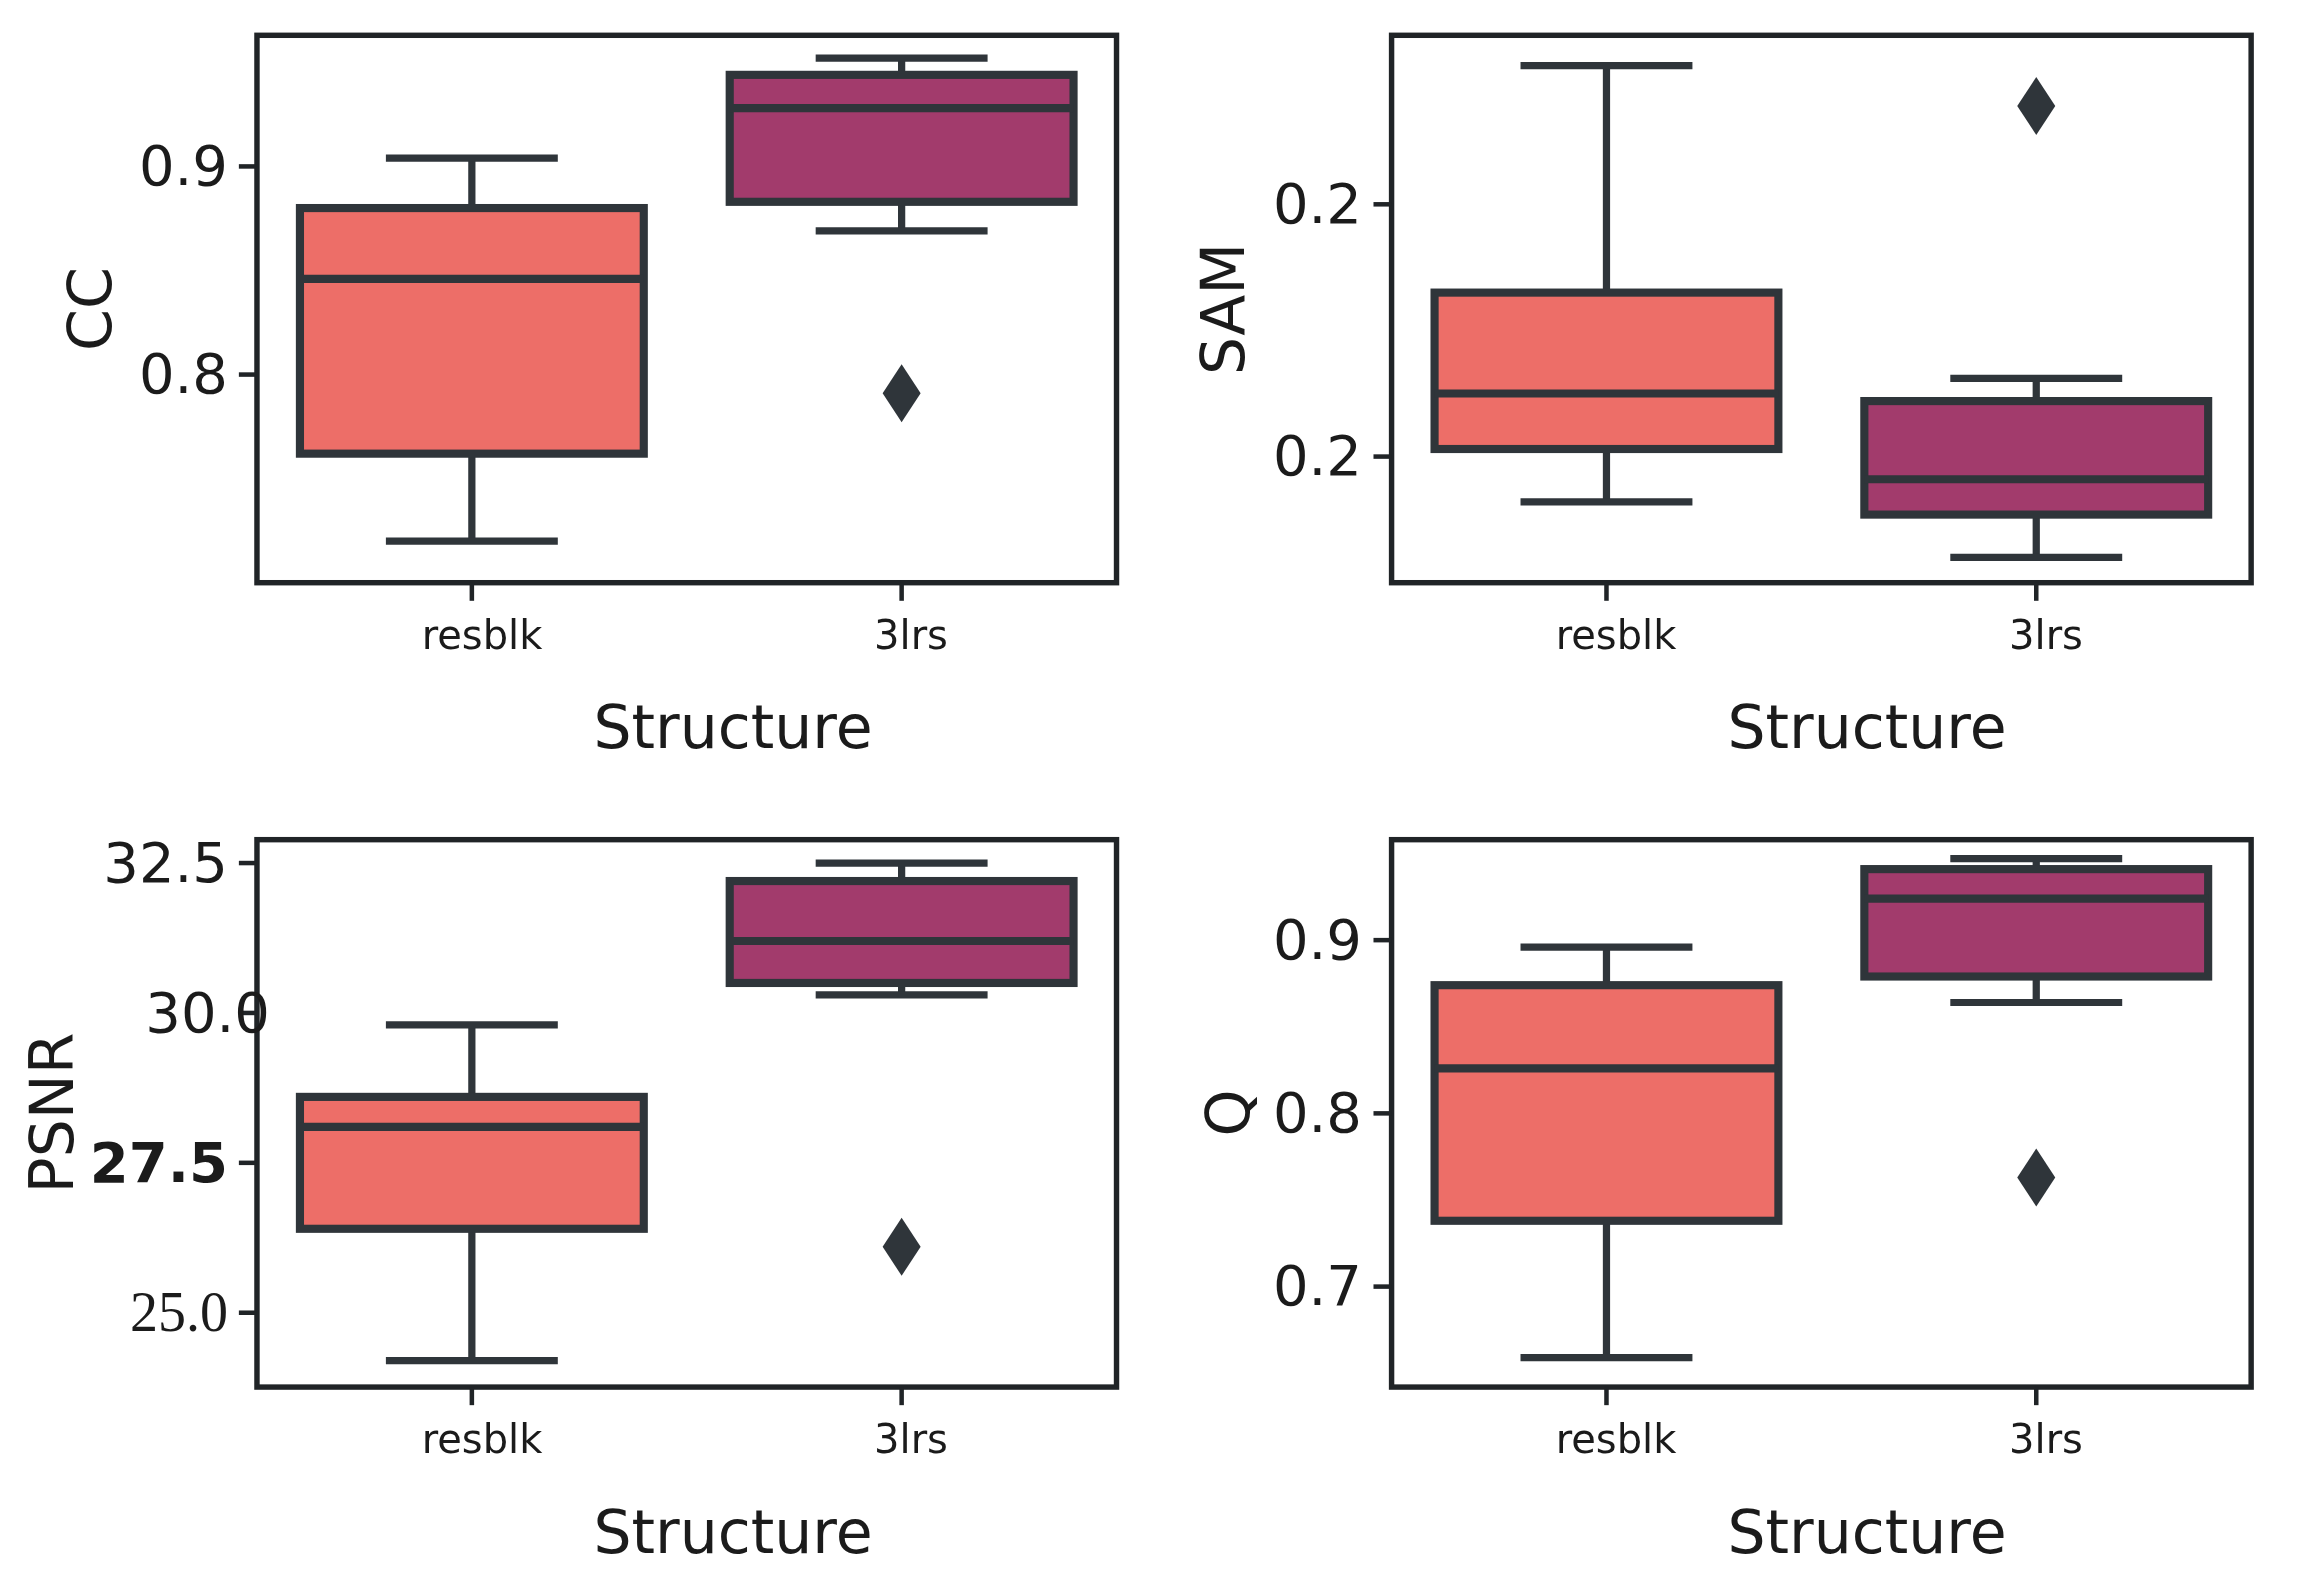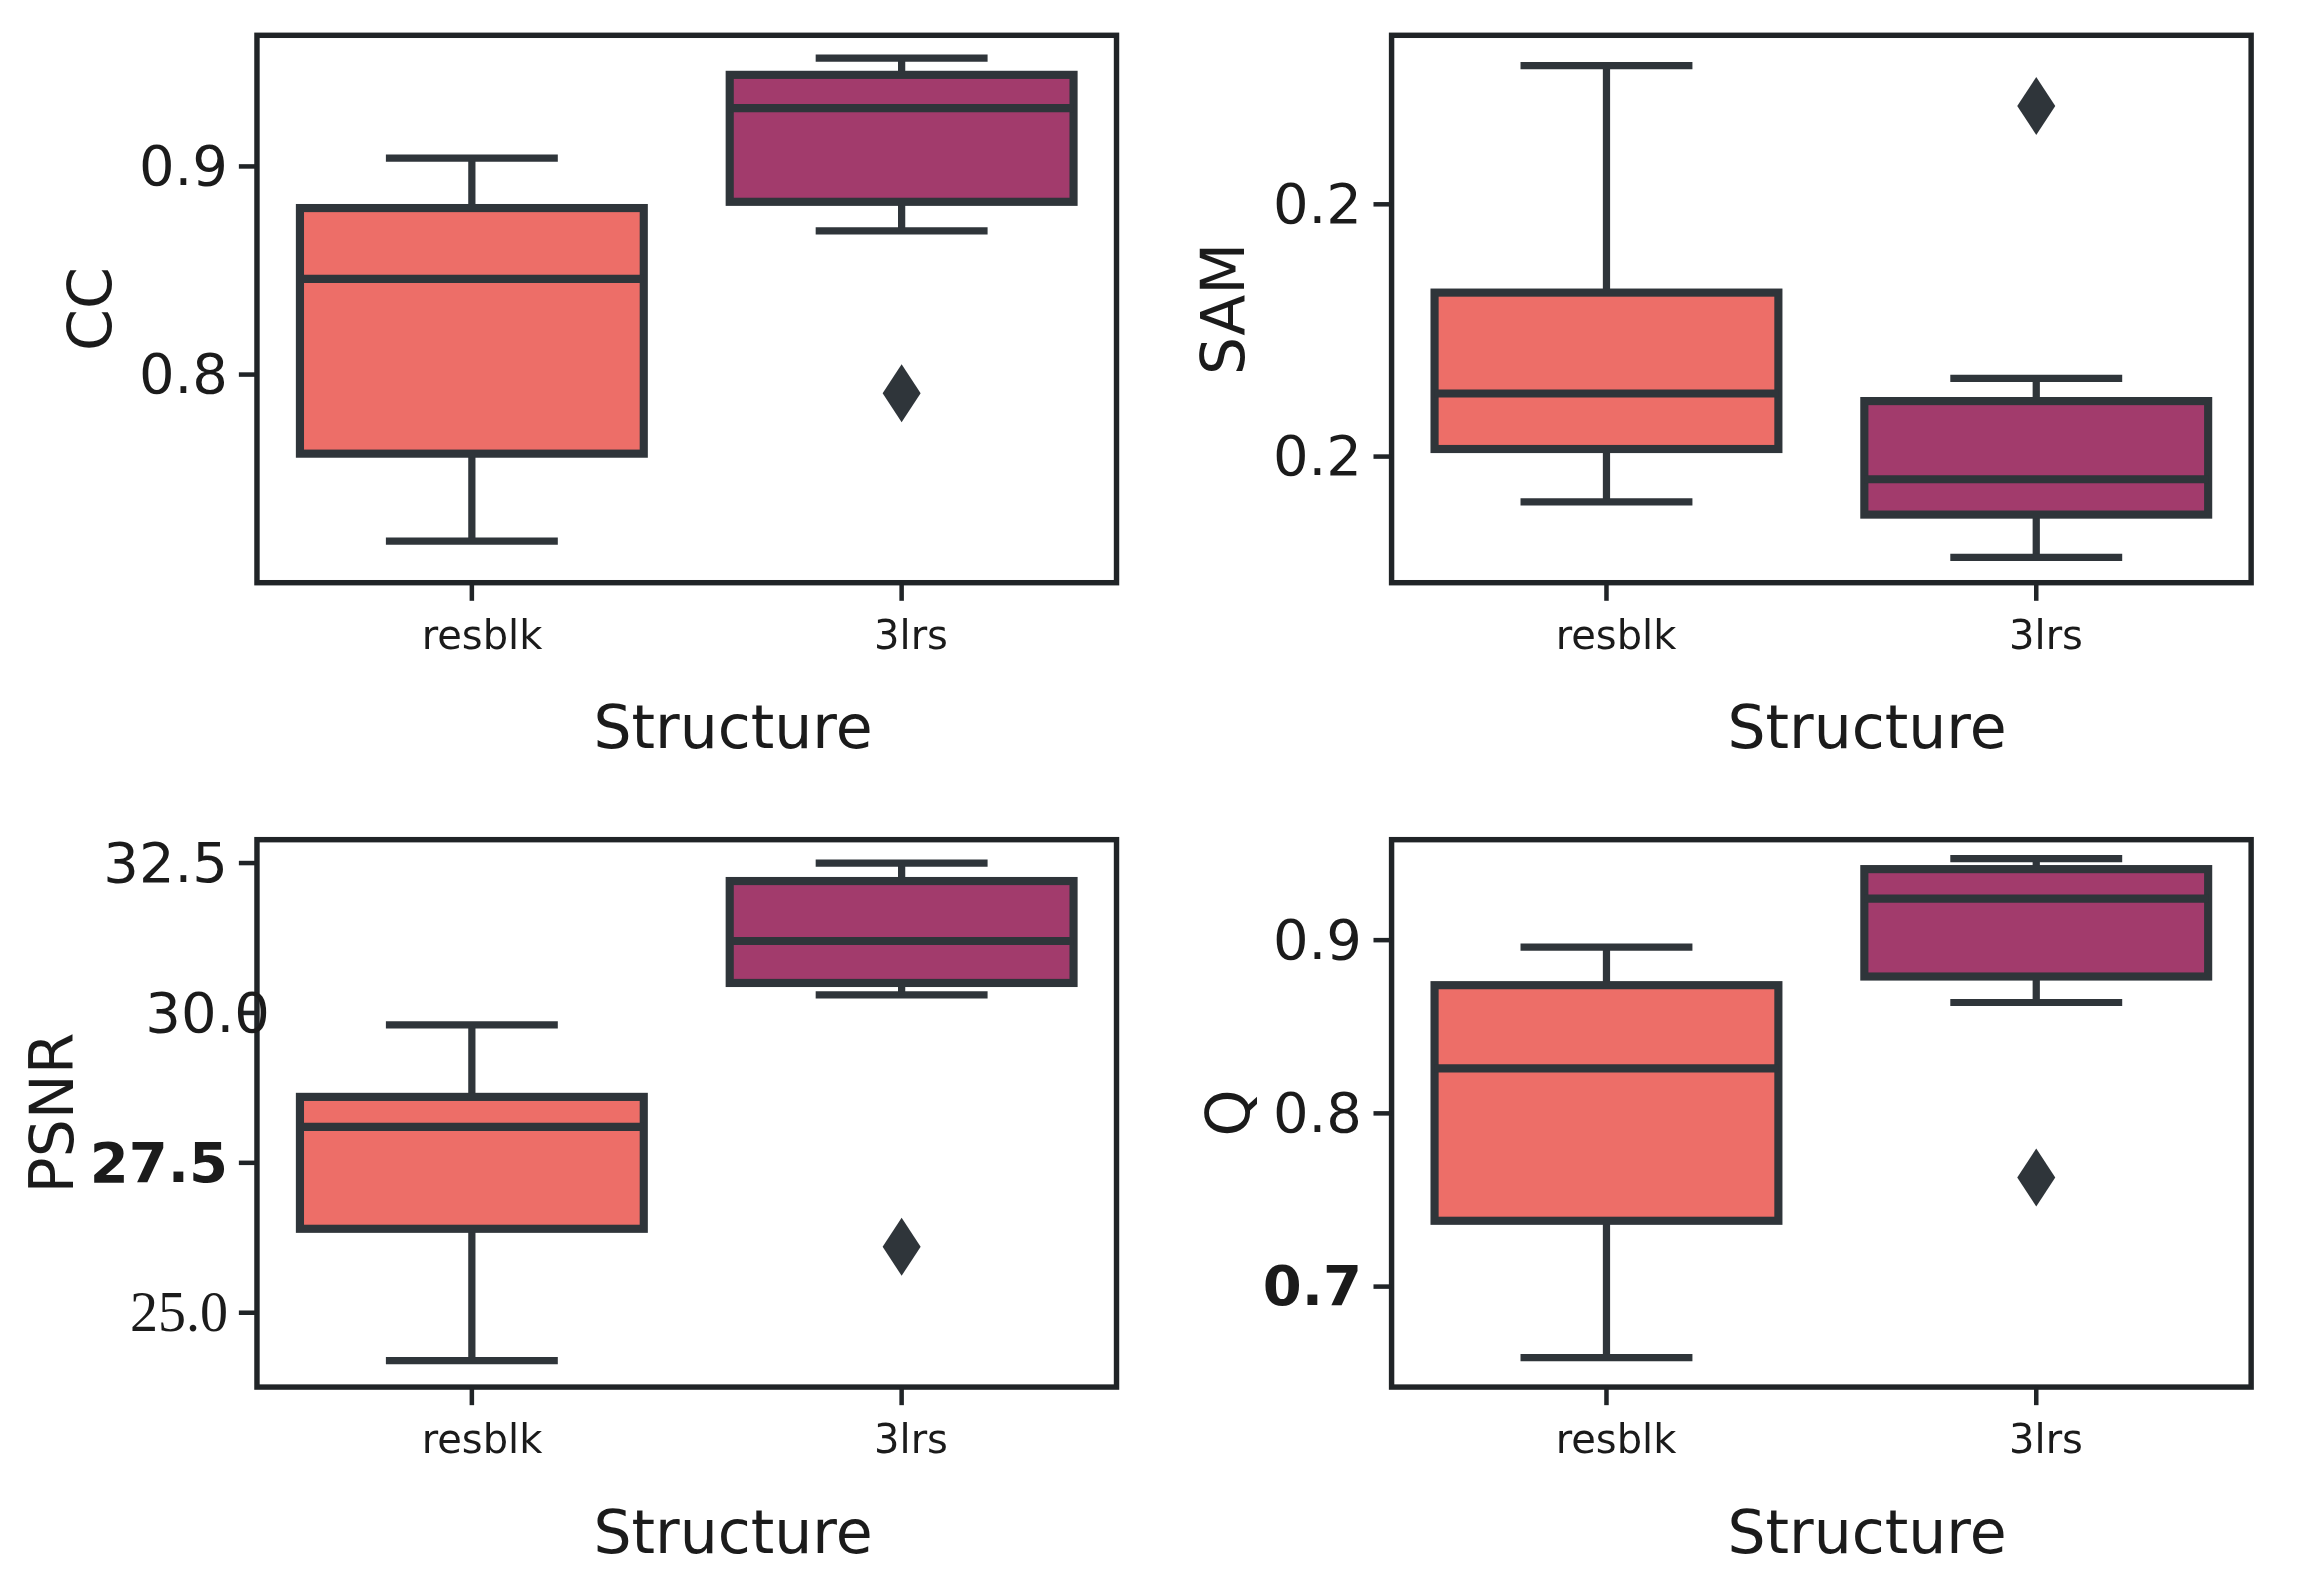--- a/index.html
+++ b/index.html
@@ -128,19 +128,19 @@
         <rect x="2060.5" y="960.5474683544304" width="380" height="118.7025316455696" fill="#A23B6C" stroke="#2f353a" stroke-width="9"></rect>
         <line x1="2060.5" y1="993.0949367088606" x2="2440.5" y2="993.0949367088606" stroke="#2f353a" stroke-width="9"></line>
         <line x1="2155.5" y1="949.0601265822785" x2="2345.5" y2="949.0601265822785" stroke="#2f353a" stroke-width="8"></line>
         <line x1="2155.5" y1="1107.9683544303798" x2="2345.5" y2="1107.9683544303798" stroke="#2f353a" stroke-width="8"></line>
         <path d="M 2250.5 1269.3386075949365 L 2271.5 1301.3386075949365 L 2250.5 1333.3386075949365 L 2229.5 1301.3386075949365 Z" fill="#2f353a"></path>
       </svg>
     <div class="ylabel lbl" style="left: 1228px; top: 1113px;">Q</div>
     <div class="xlabel lbl" style="left: 1821px; top: 1532px;">Structure</div>
     <div class="ytick lbl" style="left: 1362px; top: 940px;">0.9</div>
     <div class="ytick lbl" style="left: 1362px; top: 1113px;">0.8</div>
-    <div class="ytick lbl" style="left: 1362px; top: 1286px; font-weight: bold;">0.7</div>
+    <div class="ytick lbl" style="left: 1362px; top: 1286px;">0.7</div>
     <div class="cat lbl" style="left: 1606px; top: 1419px;">resblk</div>
     <div class="cat lbl" style="left: 2036px; top: 1419px;">3lrs</div>
   </div>
 
 </div>
 
 
 </body></html>

